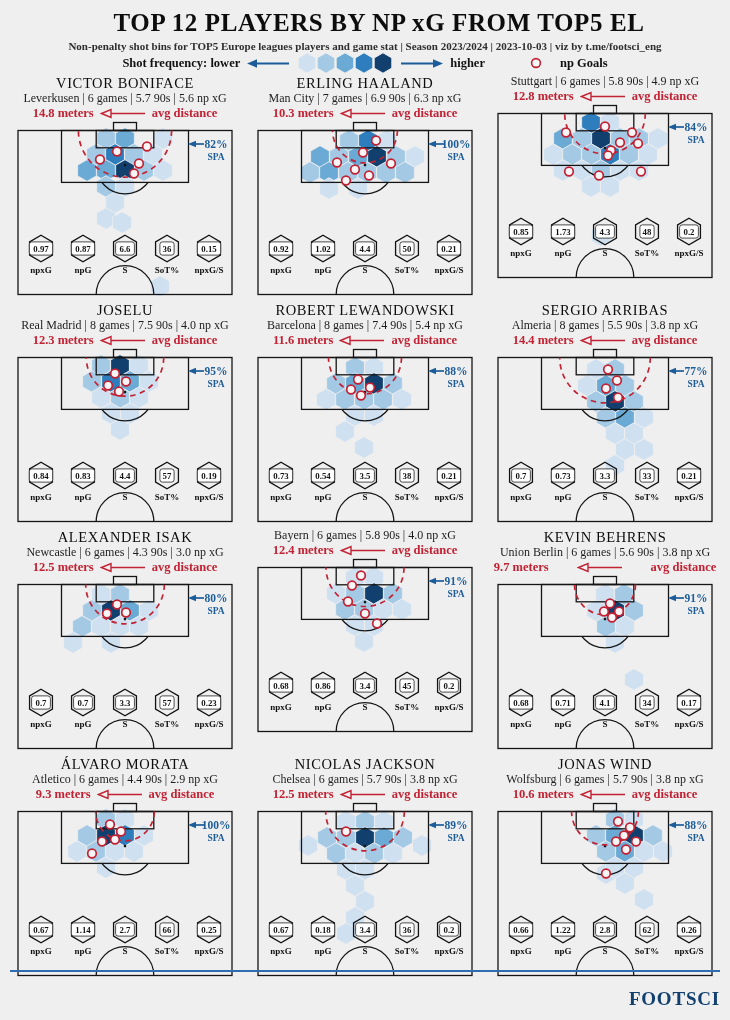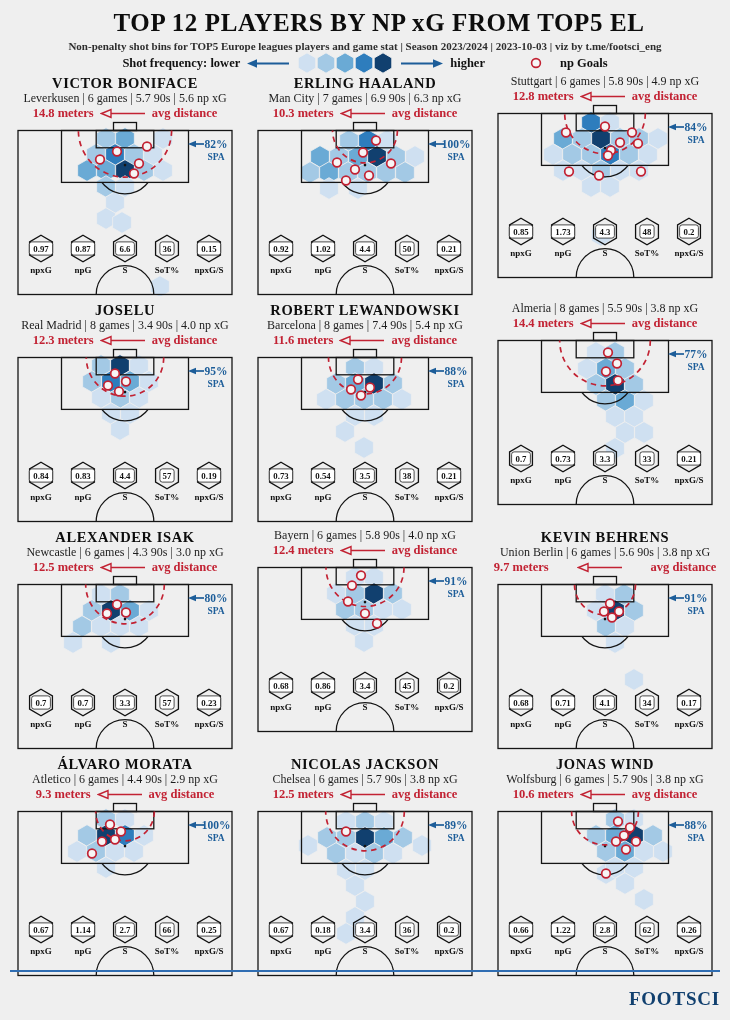--- a/index.html
+++ b/index.html
@@ -7,21 +7,21 @@
     width:730px;height:1020px;background:#efefef;position:relative;overflow:hidden;
     font-family:"Liberation Serif","DejaVu Serif",serif;color:#141414;
   }
   .title{ text-align:center;font-weight:bold;font-size:25px;letter-spacing:.6px;padding-top:9px;color:#0d0d0d;padding-left:28px;}
   .subtitle{ text-align:center;font-weight:bold;font-size:11px;color:#2e2e2e;margin-top:3px;}
   .legend{ display:flex;justify-content:center;align-items:center;gap:7px;
            font-weight:bold;font-size:12.5px;color:#111;}
   .legend .goals-item{display:flex;align-items:center;gap:18px;margin-left:38px;}
   .grid{ position:absolute;left:5px;top:75px;width:720px;display:grid;grid-template-columns:240px 240px 240px;}
   .panel{ height:227px;position:relative;text-align:center;}
-  .p-name{ font-size:14.5px;font-weight:bold;letter-spacing:.6px;line-height:17px;color:#0d0d0d;}
+  .p-name{ font-size:14.5px;font-weight:normal;letter-spacing:.6px;line-height:17px;color:#0d0d0d;}
   .p-info{ font-size:12px;line-height:13px;color:#1d1d1d;}
   .p-avg{ display:flex;justify-content:center;align-items:center;gap:6px;height:16px;
           font-size:12.5px;font-weight:bold;}
   .p-pitch svg{display:block;margin:0 auto;}
   .footer{ position:absolute;left:10px;right:10px;bottom:10px;}
   .footer-rule{ border:none;border-top:2px solid #2f6db2;margin:0;}
   .brand{ text-align:right;font-weight:bold;font-size:19px;letter-spacing:.8px;margin-top:16px;}
   svg text{font-family:"Liberation Serif","DejaVu Serif",serif;}
 </style>
 </head>
@@ -315,21 +315,21 @@
             <polygon points="191.00,104.80 202.43,111.40 202.43,124.60 191.00,131.20 179.57,124.60 179.57,111.40" fill="none" stroke="#111" stroke-width="1.3"></polygon>
             <rect x="181.6" y="111.4" width="18.799999999999997" height="13.2" rx="2.5" fill="#fff" stroke="#222" stroke-width="0.8"></rect>
             <text x="191" y="121.2" text-anchor="middle" font-size="8.8" font-weight="bold" fill="#111">0.2</text>
             <text x="191" y="142" text-anchor="middle" font-size="9" font-weight="bold" fill="#111">npxG/S</text>
           </g>
         </svg>
       </div>
     </div>
     <div class="panel">
       <div class="p-name">JOSELU</div>
-      <div class="p-info">Real Madrid | 8 games | 3.4 90s | 4.0 np xG</div>
+      <div class="p-info">Real Madrid | 8 games | 7.5 90s | 4.0 np xG</div>
       <div class="p-avg" style="color: rgb(194, 34, 51);">
         <span>12.3 meters</span>
         <svg width="46" height="11" viewBox="0 0 46 11">
           <polygon points="1.5,5.5 11,1.5 11,9.5" fill="#efefef" stroke="#c22233" stroke-width="1.4"></polygon>
           <line x1="11" y1="5.5" x2="45" y2="5.5" stroke="#c22233" stroke-width="1.6"></line>
         </svg>
         <span>avg distance</span>
       </div>
       <div class="p-pitch">
         <svg width="216" height="175" viewBox="-1 -9.5 216 175">
@@ -466,20 +466,21 @@
             <text x="149" y="142" text-anchor="middle" font-size="9" font-weight="bold" fill="#111">SoT%</text>
             <polygon points="191.00,104.80 202.43,111.40 202.43,124.60 191.00,131.20 179.57,124.60 179.57,111.40" fill="none" stroke="#111" stroke-width="1.3"></polygon>
             <rect x="179.3" y="111.4" width="23.4" height="13.2" rx="2.5" fill="#fff" stroke="#222" stroke-width="0.8"></rect>
             <text x="191" y="121.2" text-anchor="middle" font-size="8.8" font-weight="bold" fill="#111">0.21</text>
             <text x="191" y="142" text-anchor="middle" font-size="9" font-weight="bold" fill="#111">npxG/S</text>
           </g>
         </svg>
       </div>
     </div>
     <div class="panel">
+      <div class="p-name">SERGIO ARRIBAS</div>
       <div class="p-info">Almeria | 8 games | 5.5 90s | 3.8 np xG</div>
       <div class="p-avg" style="color: rgb(194, 34, 51);">
         <span>14.4 meters</span>
         <svg width="46" height="11" viewBox="0 0 46 11">
           <polygon points="1.5,5.5 11,1.5 11,9.5" fill="#efefef" stroke="#c22233" stroke-width="1.4"></polygon>
           <line x1="11" y1="5.5" x2="45" y2="5.5" stroke="#c22233" stroke-width="1.6"></line>
         </svg>
         <span>avg distance</span>
       </div>
       <div class="p-pitch">

